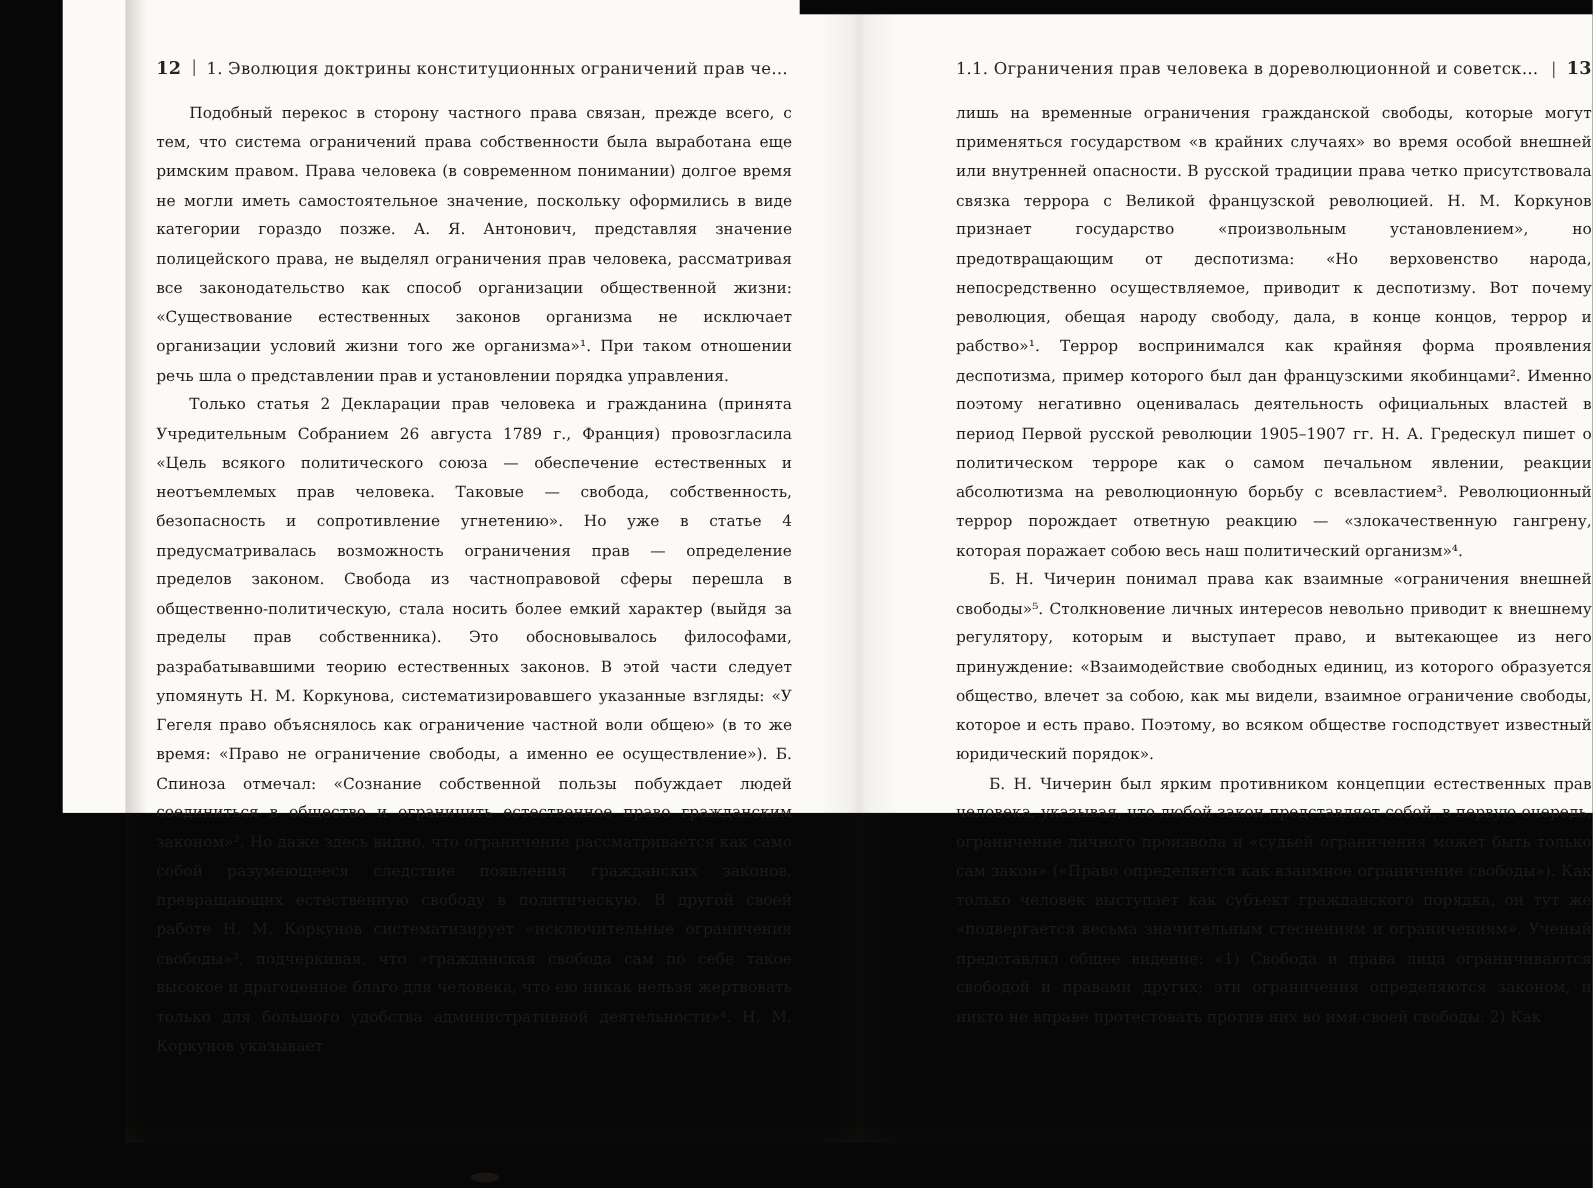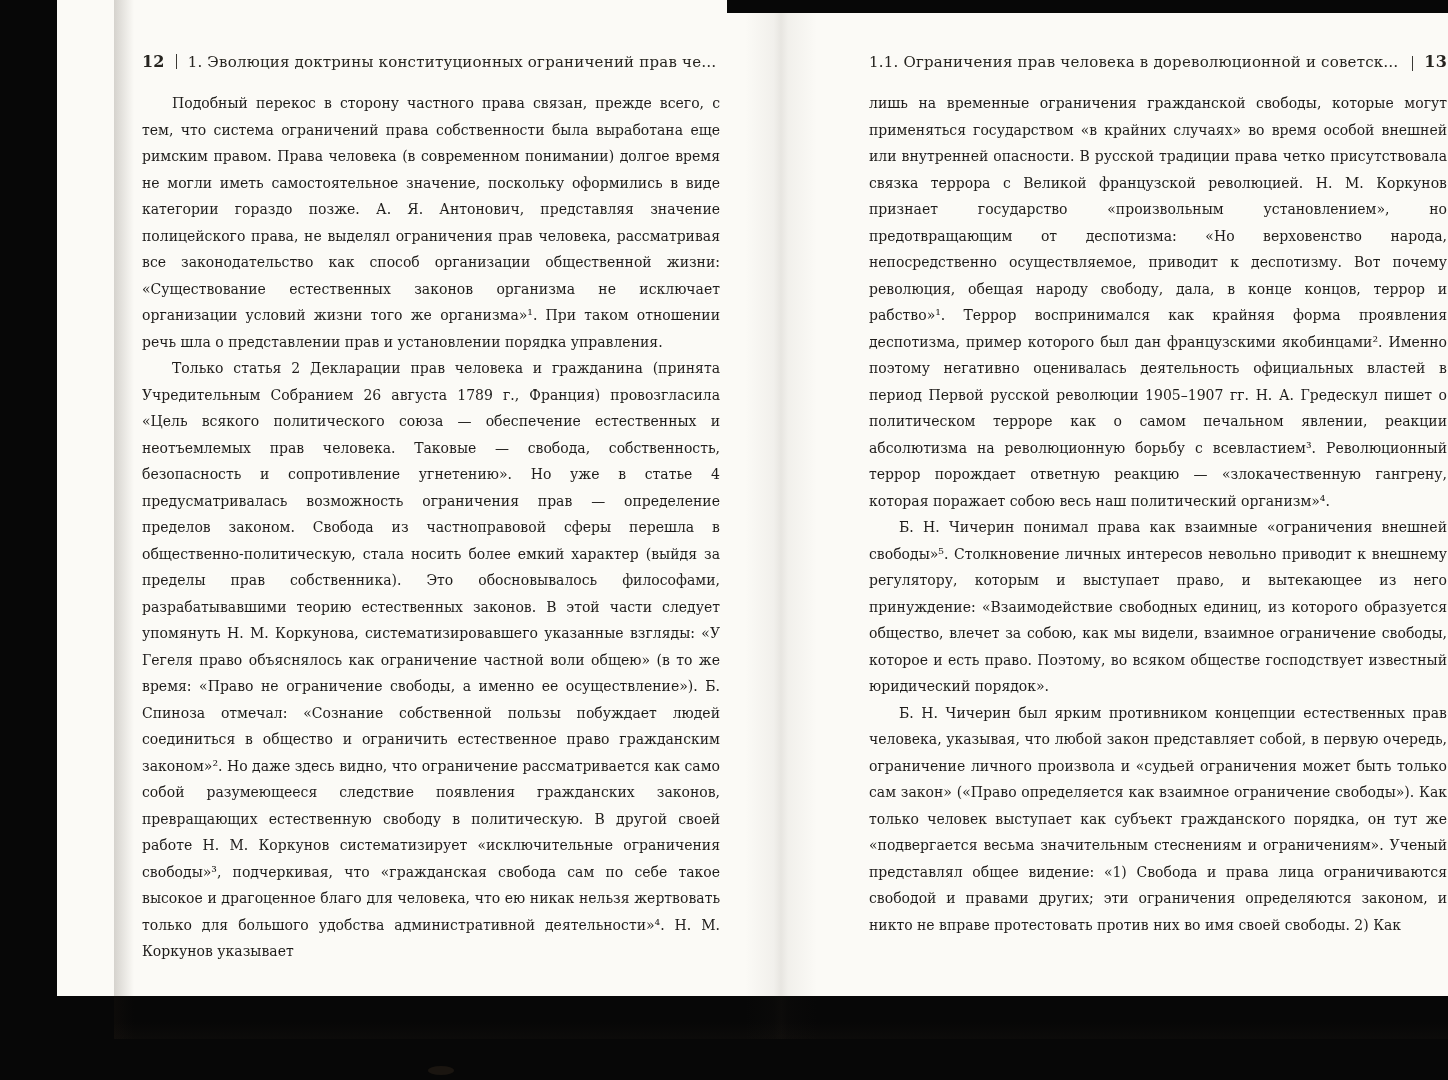--- a/index.html
+++ b/index.html
@@ -7,21 +7,21 @@
     width: 1448px; height: 1080px;
     background: #070707;
     position: relative;
     overflow: hidden;
     font-family: "DejaVu Serif", "Liberation Serif", serif;
     color: #1e1c1a;
   }
   .book {
     position: absolute;
     left: 57px; top: 0;
-    width: 1391px; height: 996px;
+    width: 1391px; height: 739px;
     background: #fbfaf6;
   }
   .edge-top-right {
     position: absolute;
     left: 727px; top: 0; right: 0; height: 13px;
     background: #070707;
     z-index: 3;
   }
   .left-edge-shadow {
     position: absolute;

